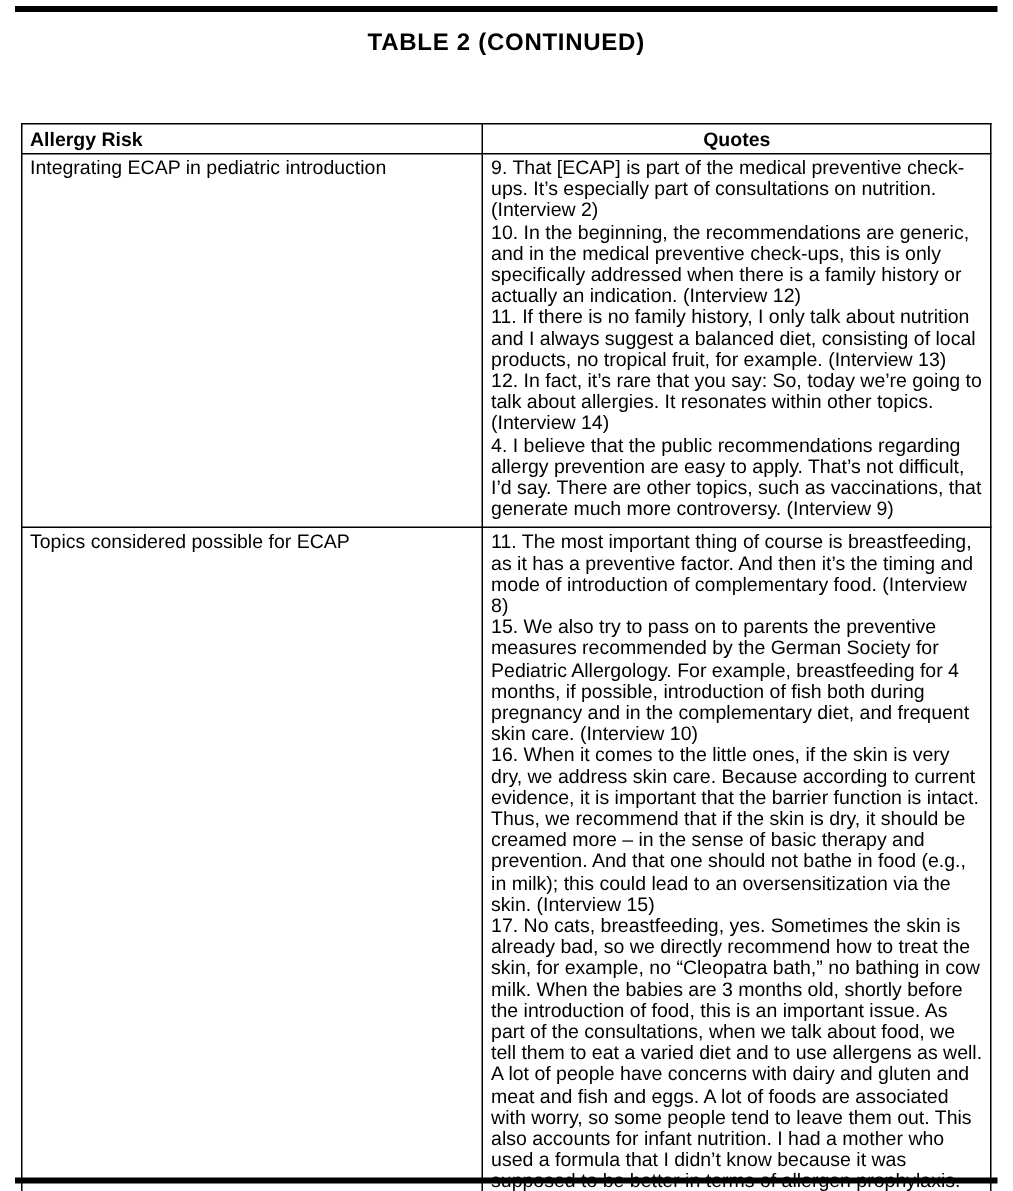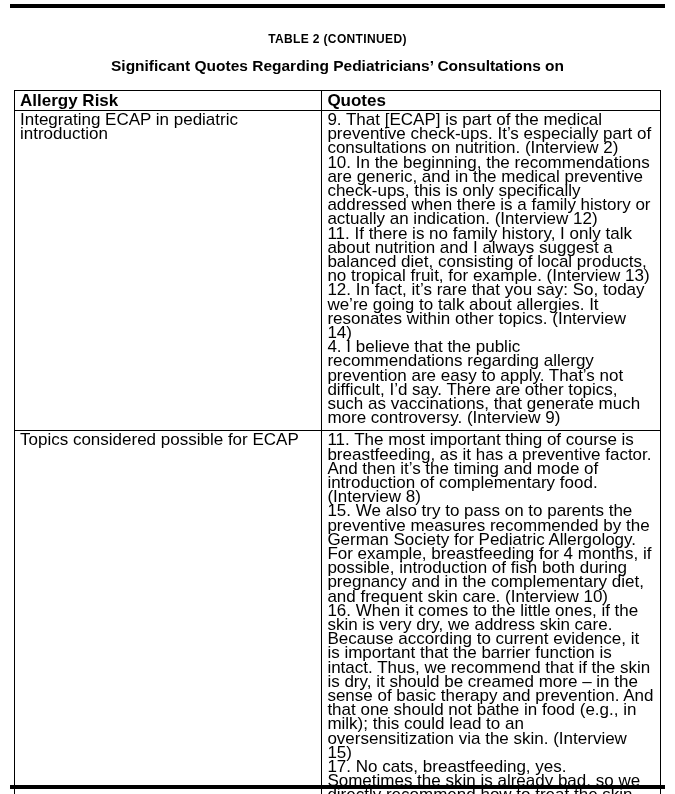--- a/index.html
+++ b/index.html
@@ -25,56 +25,56 @@
   }
   .bottom-rule {
     position: absolute;
     left: 10px;
     right: 10px;
     bottom: 5px;
     height: 4px;
     background: #000000;
   }
   .table-label {
-    margin-top: 24px;
+    margin-top: 12px;
     text-align: center;
-    font-size: 12px;
+    font-size: 16px;
     font-weight: bold;
     letter-spacing: 0.03em;
   }
   .title {
     margin: 10px 30px 13px 30px;
     text-align: center;
     font-size: 15.5px;
     font-weight: bold;
     line-height: 1.35;
   }
   table.quotes-table {
     width: calc(100% - 10px);
     margin: 0 5px;
     border-collapse: collapse;
     table-layout: fixed;
   }
   .quotes-table th,
   .quotes-table td {
     border: 1px solid #000000;
-    font-size: 17px;
+    font-size: 13px;
   }
   .quotes-table th {
     font-weight: bold;
     padding: 3px 5px;
     line-height: 13px;
   }
   th.col-risk {
     width: 47.5%;
     text-align: left;
   }
   th.col-quotes {
     width: 52.5%;
-    text-align: left;
+    text-align: center;
   }
   .quotes-table td {
     vertical-align: top;
     padding: 2px 5px 5px 5px;
     line-height: 14.2px;
   }
   .risk-cell {
     padding-top: 3px;
   }
   .quote {
@@ -84,21 +84,21 @@
 </head>
 <body>
 
 <div class="page">
 
   <div class="top-rule"></div>
 
   <div class="table-label">TABLE 2 (CONTINUED)</div>
 
   <h1 class="title">
-    <span>Significant Quotes Regarding Pediatricians’ Consultations on</span><br>
+    <br>
   </h1>
 
   <table class="quotes-table">
     <thead>
       <tr>
         <th class="col-risk">Allergy Risk</th>
         <th class="col-quotes">Quotes</th>
       </tr>
     </thead>
     <tbody>

